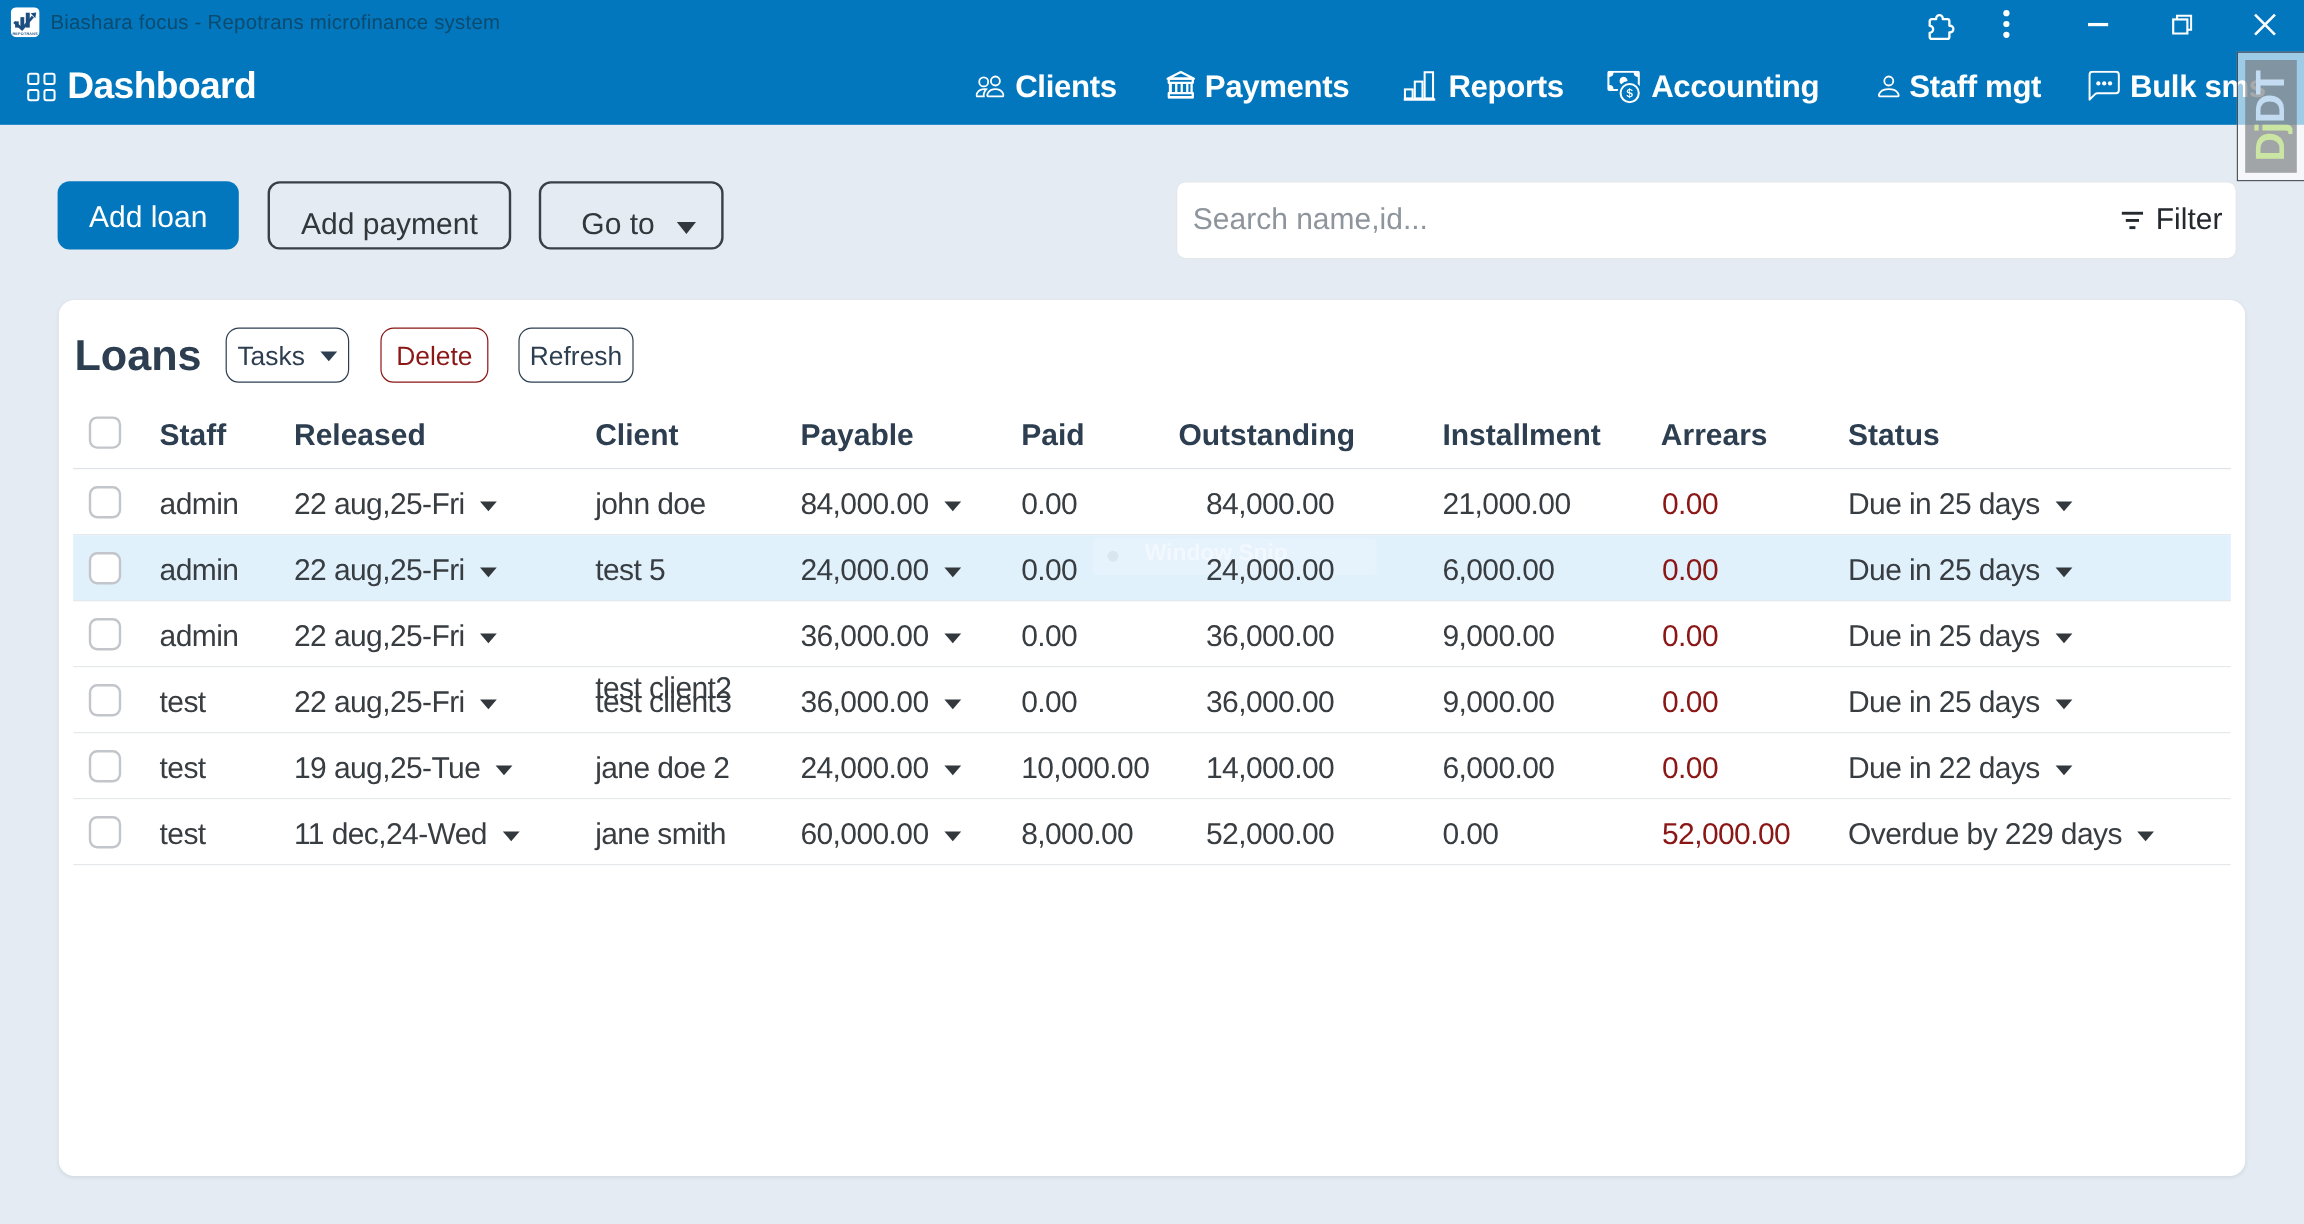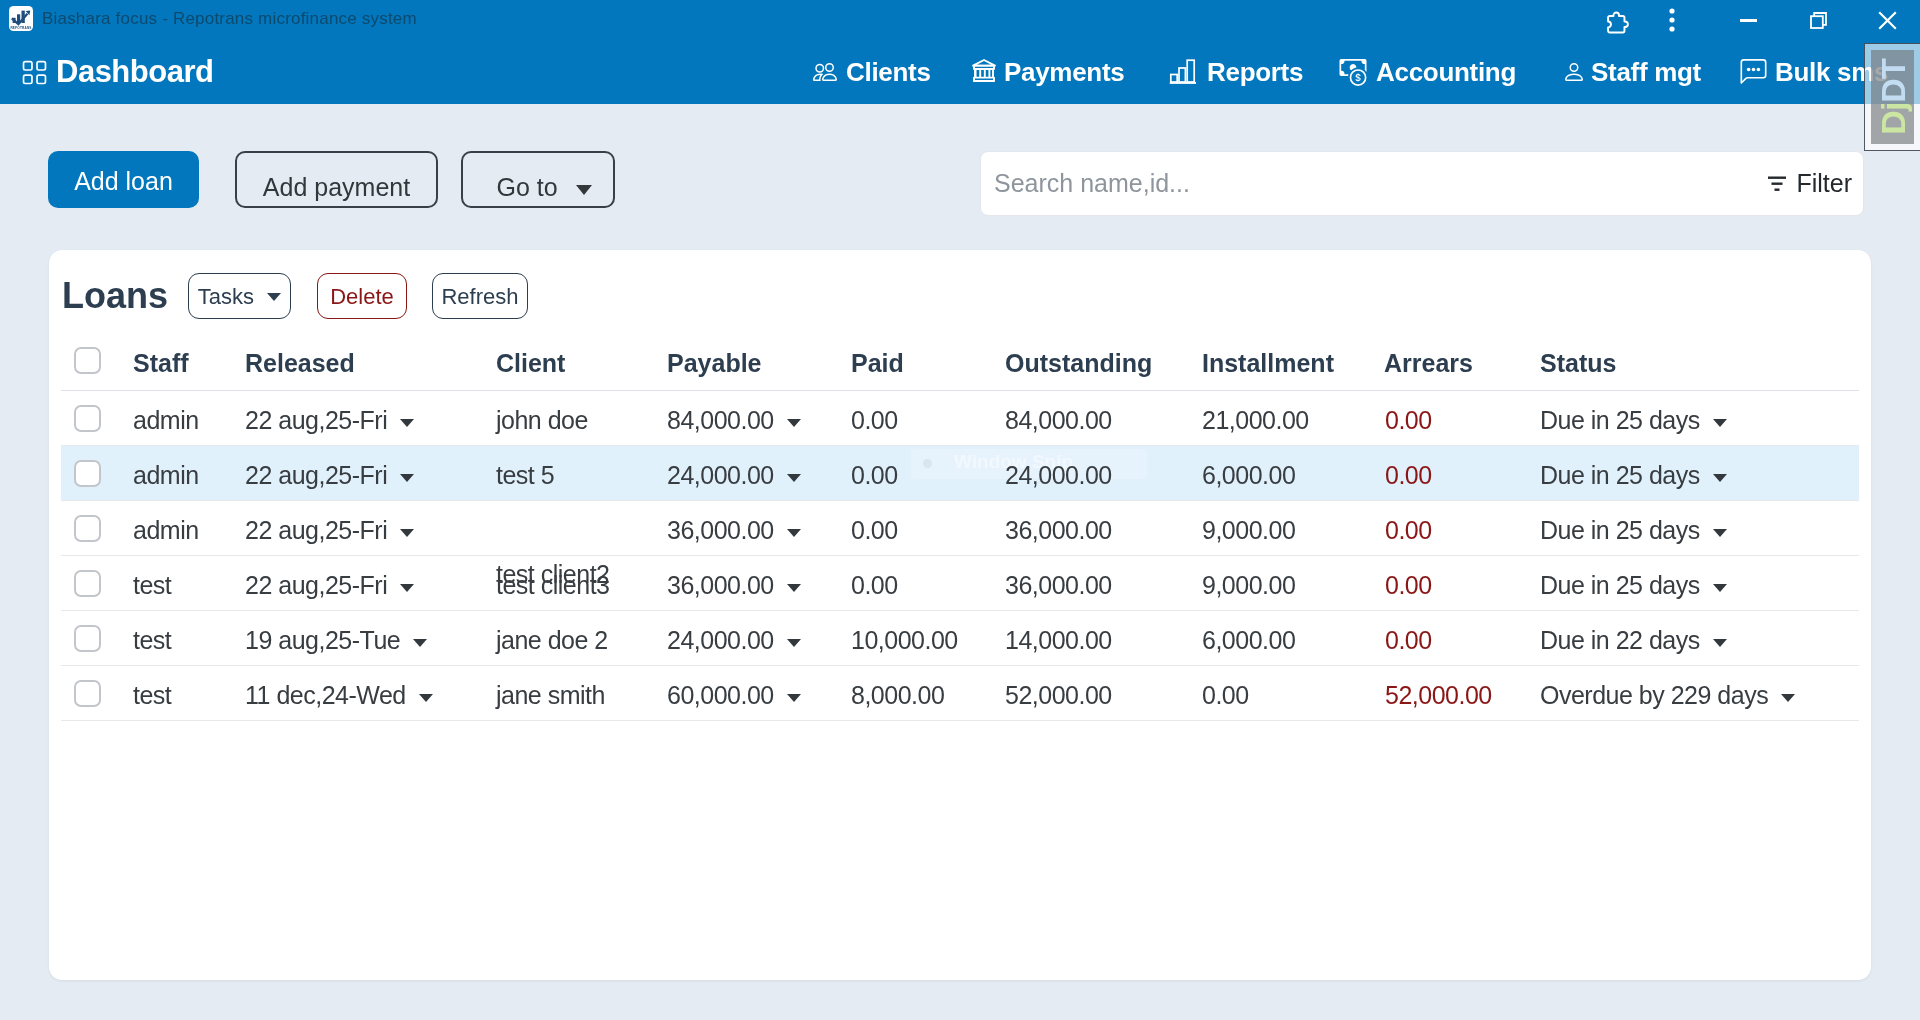--- a/index.html
+++ b/index.html
@@ -15,21 +15,21 @@
              color:#fff; font-weight:bold; font-size:26px; letter-spacing:-0.3px; }
   .dash { font-size:31px; letter-spacing:-0.5px; }
 
   
   .wicon { position:absolute; top:0; height:40px; display:flex; align-items:center; justify-content:center; }
 
   
   .btn-primary { left:48px; top:151px; width:151px; height:57px; background:#0277bd; border-radius:10px;
                  color:#fff; font-size:25px; padding-top:3px; display:flex; align-items:center; justify-content:center; }
   .btn-outline { background:transparent; border:2px solid #373f47; border-radius:10px; color:#32373c;
-                 font-size:25px; display:flex; align-items:center; justify-content:center; padding-top:16px;margin-left:12px; }
+                 font-size:25px; display:flex; align-items:center; justify-content:center; padding-top:16px; }
 
   
   .search { left:980px; top:151px; width:884px; height:65px; background:#fff; border-radius:8px;
             border:1px solid #e3e7ec; display:flex; align-items:center; }
   .search .ph { color:#8e959c; font-size:25px; margin-left:13px; }
   .filter { position:absolute; right:11px; top:0; height:63px; display:flex; align-items:center; gap:10px;
             color:#24292e; font-size:25px; }
 
   
   .card { left:49px; top:250px; width:1822px; height:730px; background:#fff; border-radius:13px;
@@ -183,21 +183,21 @@
   <div class="cbtn" style="left:188px; width:103px;">Tasks&nbsp;<span class="caret" style="border-top-color:#2c3e50; margin-left:7px; top:0;"></span></div>
   <div class="cbtn" style="left:317px; width:90px; border-color:#8a1616; color:#8a1616;">Delete</div>
   <div class="cbtn" style="left:432px; width:96px;">Refresh</div>
 
   <div class="abs hdr-check"></div>
   <div class="th" style="left:133px;">Staff</div>
   <div class="th" style="left:245px;">Released</div>
   <div class="th" style="left:496px;">Client</div>
   <div class="th" style="left:667px;">Payable</div>
   <div class="th" style="left:851px;">Paid</div>
-  <div class="th" style="left:1005px;">Outstanding</div>
+  <div class="th" style="left:982px;">Outstanding</div>
   <div class="th" style="left:1202px;">Installment</div>
   <div class="th" style="left:1384px;">Arrears</div>
   <div class="th" style="left:1540px;">Status</div>
   <div class="abs" style="left:61px; top:390px; width:1798px; height:1px; background:#dfe3e7;"></div>
 
   <div class="row" style="top:391px; border-bottom:1px solid #e6e9ec;">
     <div class="checkbox"></div>
     <div class="cell" style="left:72px;">admin</div>
     <div class="cell" style="left:184px;">22 aug,25-Fri<span class="caret"></span></div>
     <div class="cell" style="left:435px;">john doe</div>

